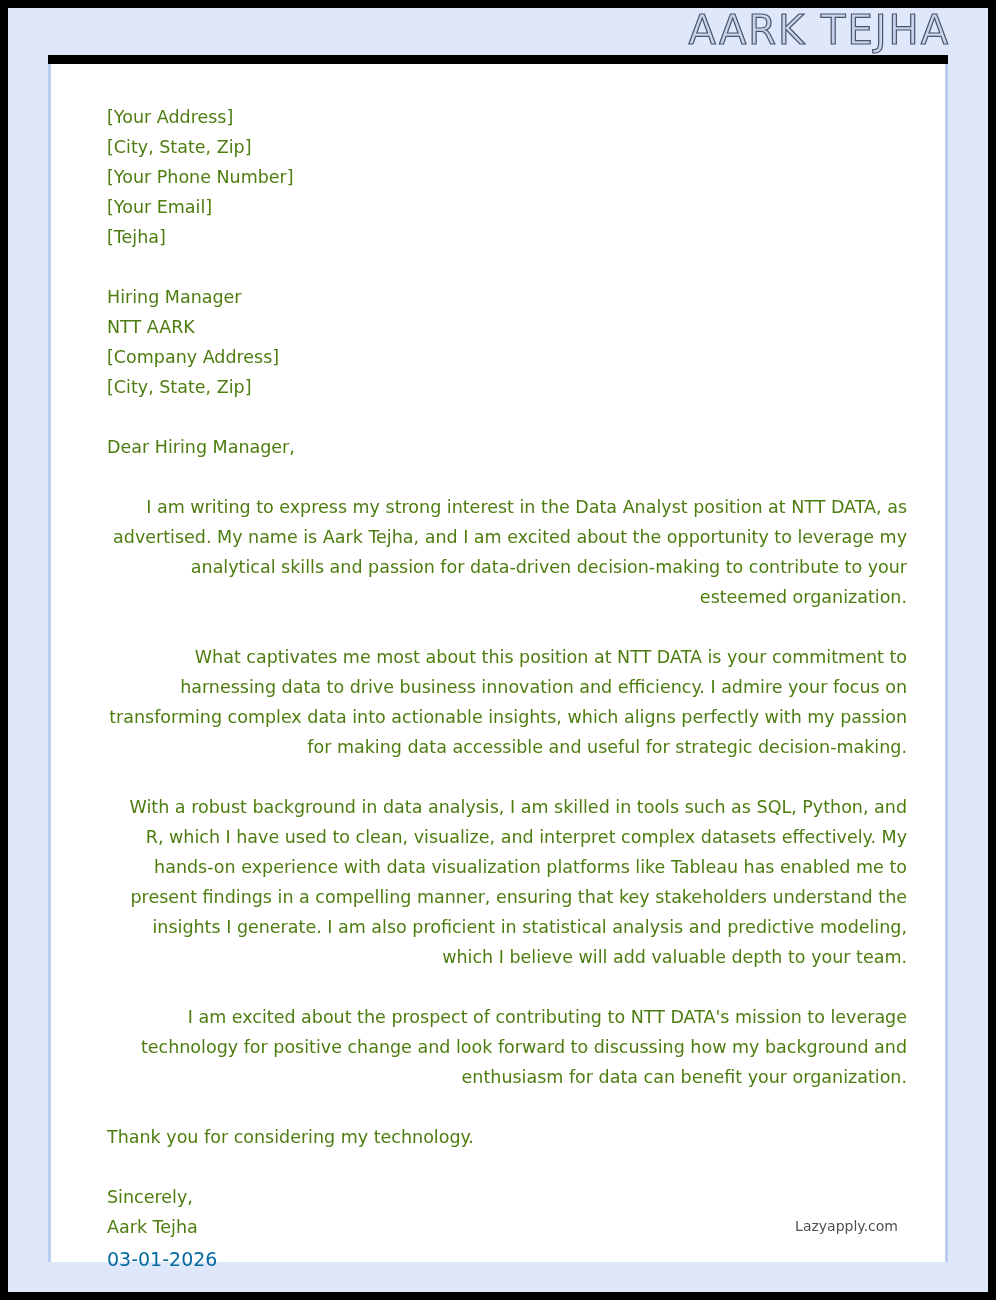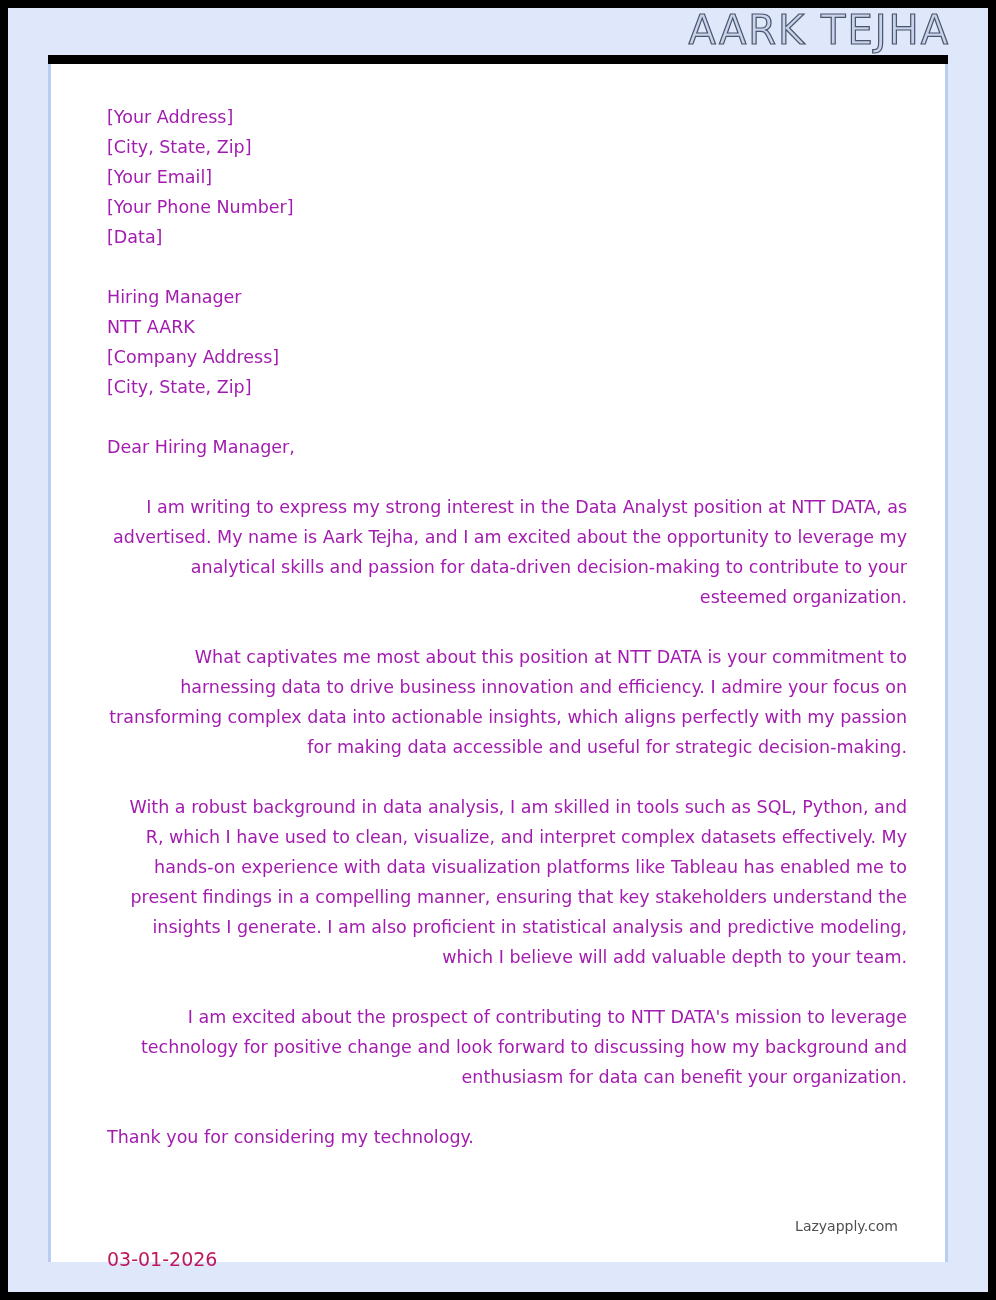--- a/index.html
+++ b/index.html
@@ -84,21 +84,21 @@
     overflow: hidden;
   }
 
   .letter-body {
     position: absolute;
     left: 56px;
     top: 38px;
     width: 800px;
     font-size: 17.5px;
     line-height: 30px;
-    color: #a21caf;
+    color: #4d7c0f;
     font-family: "DejaVu Sans", sans-serif;
   }
 
   .address-block,
   .recipient-block,
   .signature-block {
     margin: 0 0 30px 0;
   }
   .address-line {
     display: block;
@@ -128,21 +128,21 @@
     left: 40px;
     top: 1240px;
     width: 900px;
     height: 44px;
   }
   .letter-date {
     position: absolute;
     left: 59px;
     top: 0px;
     font-size: 19px;
-    color: #be185d;
+    color: #0369a1;
     font-family: "DejaVu Sans", sans-serif;
     white-space: nowrap;
   }
   .watermark {
     position: absolute;
     right: 50px;
     top: -30px;
     font-size: 14px;
     color: #4f4f4f;
     font-family: "DejaVu Sans", sans-serif;
@@ -160,41 +160,45 @@
     </div>
 
     <div class="header-rule"></div>
 
     <div class="letter-sheet">
       <div class="letter-body">
 
         <div class="address-block">
           <span class="address-line">[Your Address]</span>
           <span class="address-line">[City, State, Zip]</span>
+          <span class="address-line">[Your Phone Number]</span>
           <span class="address-line">[Your Email]</span>
-          <span class="address-line">[Your Phone Number]</span>
-          <span class="address-line">[Data]</span>
+          <span class="address-line">[Tejha]</span>
         </div>
 
         <div class="recipient-block">
           <span class="address-line">Hiring Manager</span>
           <span class="address-line">NTT AARK</span>
           <span class="address-line">[Company Address]</span>
           <span class="address-line">[City, State, Zip]</span>
         </div>
 
         <p class="salutation">Dear Hiring Manager,</p>
 
         <p class="body-paragraph">I am writing to express my strong interest in the Data Analyst position at NTT DATA, as advertised. My name is Aark Tejha, and I am excited about the opportunity to leverage my analytical skills and passion for data-driven decision-making to contribute to your esteemed organization.</p>
         <p class="body-paragraph">What captivates me most about this position at NTT DATA is your commitment to harnessing data to drive business innovation and efficiency. I admire your focus on transforming complex data into actionable insights, which aligns perfectly with my passion for making data accessible and useful for strategic decision-making.</p>
         <p class="body-paragraph">With a robust background in data analysis, I am skilled in tools such as SQL, Python, and R, which I have used to clean, visualize, and interpret complex datasets effectively. My hands-on experience with data visualization platforms like Tableau has enabled me to present findings in a compelling manner, ensuring that key stakeholders understand the insights I generate. I am also proficient in statistical analysis and predictive modeling, which I believe will add valuable depth to your team.</p>
         <p class="body-paragraph">I am excited about the prospect of contributing to NTT DATA's mission to leverage technology for positive change and look forward to discussing how my background and enthusiasm for data can benefit your organization.</p>
 
         <p class="closing-line">Thank you for considering my technology.</p>
 
+        <div class="signature-block">
+          <span class="signature-line">Sincerely,</span>
+          <span class="signature-line">Aark Tejha</span>
+        </div>
 
       </div>
     </div>
 
     <div class="footer-strip">
       <div class="letter-date">03-01-2026</div>
       <div class="watermark">Lazyapply.com</div>
     </div>
 
   </div>

